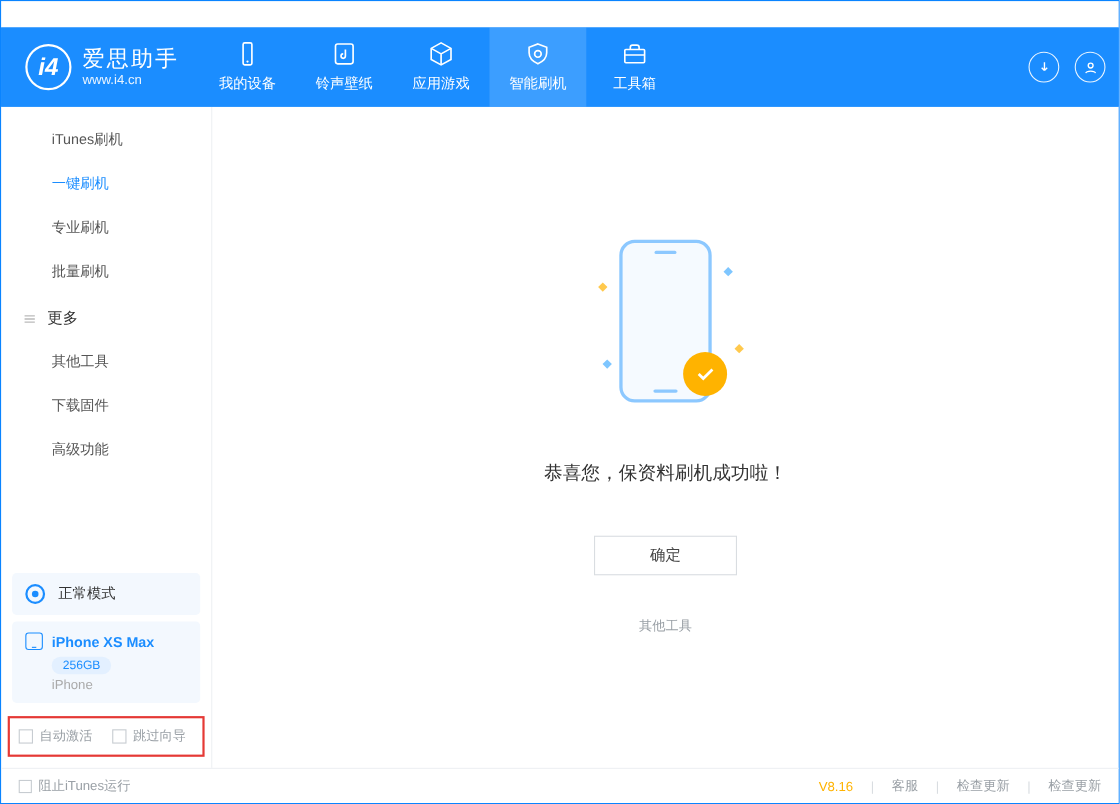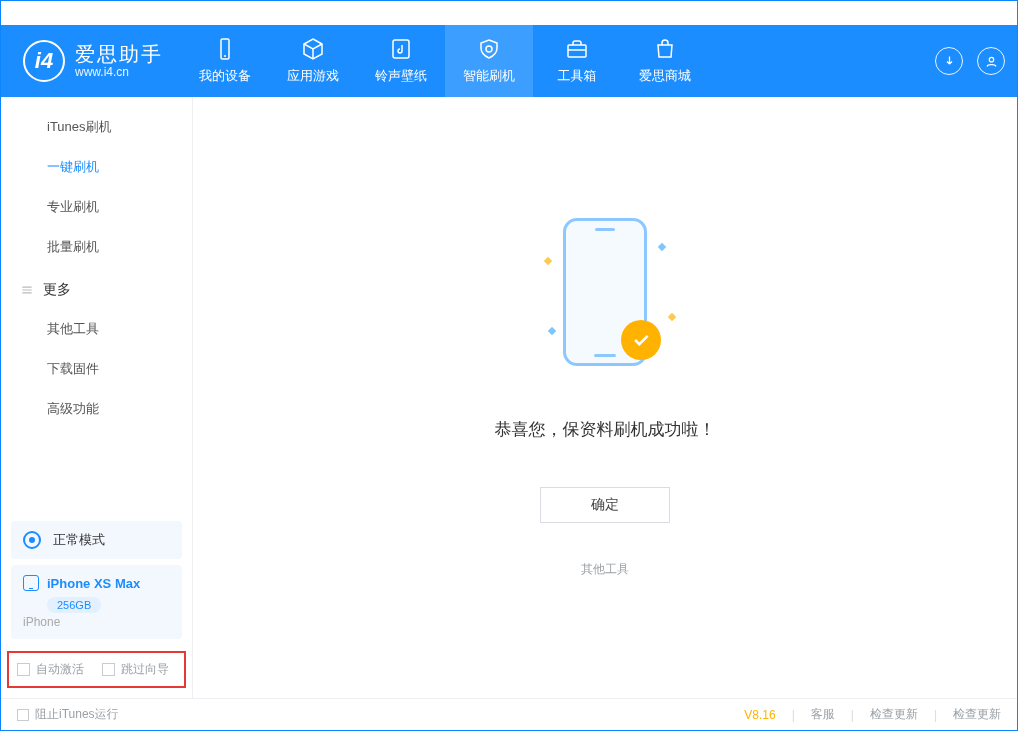--- a/index.html
+++ b/index.html
@@ -37,21 +37,21 @@
 .side-bottom{ padding:0; }
 .mode-card, .device-card{ margin:6px 10px; background:#f3f8fe; border-radius:4px; padding:10px 12px; }
 .mode-card{ display:flex; align-items:center; gap:12px; color:#333; font-size:13px;}
 .mode-dot{ width:18px; height:18px; border-radius:50%; border:2px solid #1b8dff; position:relative;}
 .mode-dot::after{content:""; position:absolute; inset:4px; border-radius:50%; background:#1b8dff;}
 .device-card .dev-row{display:flex; align-items:center; gap:8px;}
 .dev-name{ color:#1b8dff; font-weight:600; font-size:13px;}
 .dev-icon{ width:16px; height:16px; border:1.5px solid #1b8dff; border-radius:3px; position:relative;}
 .dev-icon::after{content:""; position:absolute; left:50%; bottom:1px; width:4px; height:1.5px; background:#1b8dff; transform:translateX(-50%);}
 .dev-badge{ margin:6px 0 2px 24px; display:inline-block; background:#e3f0ff; color:#1b8dff; font-size:11px; padding:2px 10px; border-radius:10px;}
-.dev-sub{ color:#aaa; font-size:12px;}
+.dev-sub{ margin-left:24px; color:#aaa; font-size:12px;}
 .checks-row{ margin:12px 6px 10px; border:2px solid #e53935; padding:8px 8px; display:flex; gap:18px; align-items:center;}
 .chk{ display:flex; align-items:center; gap:6px; font-size:12px; color:#9aa0a6; cursor:pointer;}
 .chk .box{ width:13px; height:13px; border:1px solid #c7ccd1;}
 
 
 .main { flex:1; display:flex; flex-direction:column; align-items:center; justify-content:center; color:#333;gap:20px;}
 .illus { width:120px; height:160px; position:relative; margin-bottom:20px;}
 .phone{ position:absolute; left:18px; top:0; width:84px; height:148px; border:3px solid #8cc8ff; border-radius:14px; background:#f5faff;}
 .phone::before{content:""; position:absolute; top:7px; left:50%; transform:translateX(-50%); width:20px; height:3px; background:#8cc8ff; border-radius:2px;}
 .phone::after{content:""; position:absolute; bottom:6px; left:50%; transform:translateX(-50%); width:22px; height:3px; background:#8cc8ff; border-radius:2px;}
@@ -124,61 +124,52 @@
               <svg viewBox="0 0 24 24" fill="#fff">
                 <rect x="8" y="2" width="8" height="20" rx="1.5" fill="none" stroke="#fff" stroke-width="1.5"></rect>
                 <circle cx="12" cy="19" r="1"></circle>
               </svg>
             </span>
           <span>我的设备</span>
         </div>
         <div class="nav-item">
           <span class="nav-icon">
               <svg viewBox="0 0 24 24" fill="none" stroke="#fff" stroke-width="1.5">
+                <rect x="4" y="3" width="16" height="18" rx="2"></rect>
+                <path d="M13 8v6a2 2 0 11-2-2"></path>
+              </svg>
+            </span>
+          <span>铃声壁纸</span>
+        </div>
+        <div class="nav-item">
+          <span class="nav-icon">
+              <svg viewBox="0 0 24 24" fill="none" stroke="#fff" stroke-width="1.5">
                 <path d="M12 2l9 5v10l-9 5-9-5V7z"></path>
                 <path d="M3 7l9 5 9-5M12 22V12"></path>
               </svg>
             </span>
           <span>应用游戏</span>
         </div>
-        <div class="nav-item">
-          <span class="nav-icon">
-              <svg viewBox="0 0 24 24" fill="none" stroke="#fff" stroke-width="1.5">
-                <rect x="4" y="3" width="16" height="18" rx="2"></rect>
-                <path d="M13 8v6a2 2 0 11-2-2"></path>
-              </svg>
-            </span>
-          <span>铃声壁纸</span>
-        </div>
         <div class="nav-item active">
           <span class="nav-icon">
               <svg viewBox="0 0 24 24" fill="none" stroke="#fff" stroke-width="1.5">
                 <path d="M12 3l8 3v5c0 5-3.5 8-8 10-4.5-2-8-5-8-10V6z"></path>
                 <path d="M9 12a3 3 0 106 0 3 3 0 00-6 0z"></path>
               </svg>
             </span>
           <span>智能刷机</span>
         </div>
         <div class="nav-item">
           <span class="nav-icon">
               <svg viewBox="0 0 24 24" fill="none" stroke="#fff" stroke-width="1.5">
                 <rect x="3" y="8" width="18" height="12" rx="1"></rect>
                 <path d="M8 8V6a2 2 0 012-2h4a2 2 0 012 2v2M3 13h18"></path>
               </svg>
             </span>
           <span>工具箱</span>
-        </div>
-        <div class="nav-item">
-          <span class="nav-icon">
-              <svg viewBox="0 0 24 24" fill="none" stroke="#fff" stroke-width="1.5">
-                <path d="M5 8h14l-1 12H6z"></path>
-                <path d="M9 8V6a3 3 0 016 0v2"></path>
-              </svg>
-            </span>
-          <span>爱思商城</span>
         </div>
       </div>
       <div class="tb-right">
         <span class="circ">
             <svg width="15" height="15" viewBox="0 0 24 24" fill="none" stroke="#fff" stroke-width="2">
               <path d="M12 4v12m0 0l-4-4m4 4l4-4"></path>
             </svg>
           </span>
         <span class="circ">
             <svg width="15" height="15" viewBox="0 0 24 24" fill="none" stroke="#fff" stroke-width="2">

